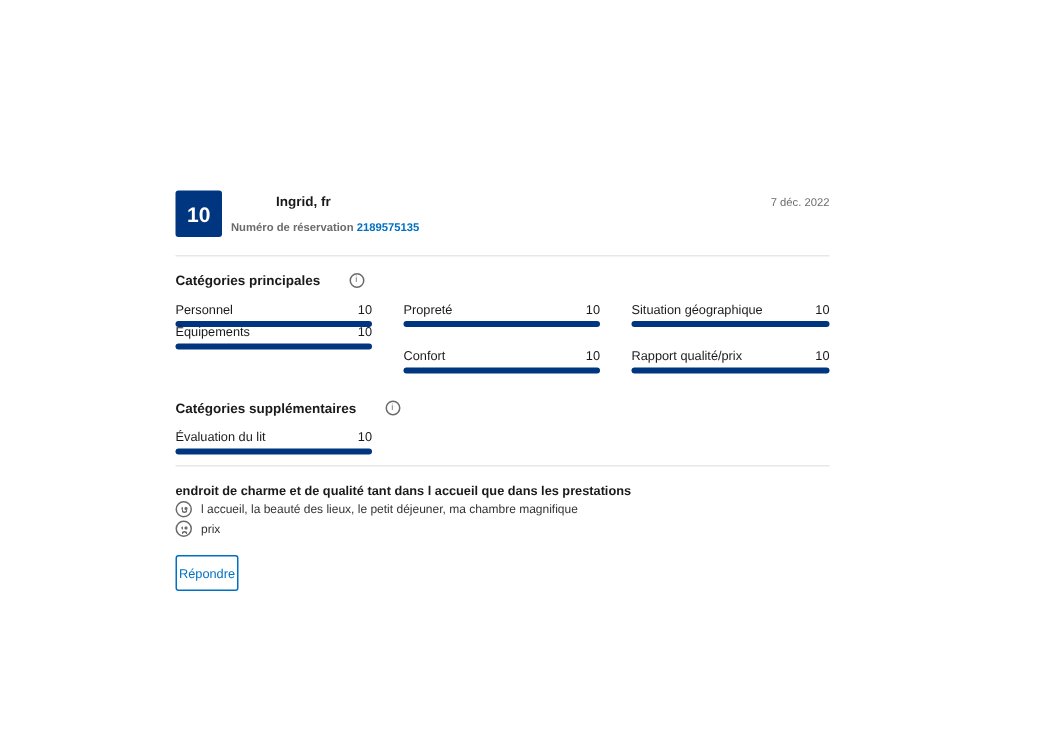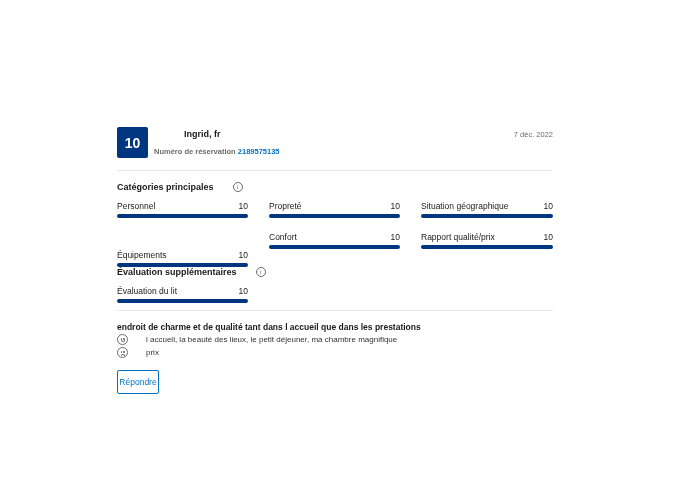--- a/index.html
+++ b/index.html
@@ -30,21 +30,21 @@
     font-size: 6px; font-weight: normal; color: #6b6b6b; display: inline-flex;
     align-items: center; justify-content: center; font-style: normal;
   }
 
   .cat { position: absolute; width: 131px; height: 22px; }
   .cat-label { position: absolute; left: 0; top: 0; font-size: 8.5px; color: #1a1a1a; white-space: nowrap; }
   .cat-score { position: absolute; right: 0; top: 0; font-size: 8.5px; color: #1a1a1a; }
   .cat-bar { position: absolute; left: 0; top: 13px; width: 131px; height: 4px; background: #003580; border-radius: 2px; }
 
   .review-title { position: absolute; left: 0; top: 195px; font-size: 8.5px; font-weight: bold; color: #1a1a1a; white-space: nowrap; }
-  .review-line { position: absolute; left: 0; font-size: 8px; color: #333; display: flex; align-items: center; gap: 18px; white-space: nowrap; }
+  .review-line { position: absolute; left: 0; font-size: 8px; color: #333; display: flex; align-items: center; gap: 6px; white-space: nowrap; }
   .face-icon {
     width: 11px; height: 11px; border: 1px solid #6b6b6b; border-radius: 50%;
     position: relative; display: inline-block;
   }
   .face-icon::before, .face-icon::after {
     content: ""; position: absolute; top: 3px; width: 1.5px; height: 1.5px; background: #6b6b6b; border-radius: 50%;
   }
   .face-icon::before { left: 2.5px; }
   .face-icon::after { right: 2.5px; }
   .mouth { position: absolute; left: 2.5px; width: 4px; height: 2px; border: 1px solid #6b6b6b; }
@@ -88,38 +88,38 @@
     <span class="cat-label">Propreté</span>
     <span class="cat-score">10</span>
     <div class="cat-bar"></div>
   </div>
   <div class="cat" style="left:304px; top:74px; width:132px">
     <span class="cat-label">Situation géographique</span>
     <span class="cat-score">10</span>
     <div class="cat-bar" style="width:132px"></div>
   </div>
 
-  <div class="cat" style="left:0; top:123px">
+  <div class="cat" style="left:0; top:89px">
     <span class="cat-label">Équipements</span>
     <span class="cat-score">10</span>
     <div class="cat-bar"></div>
   </div>
   <div class="cat" style="left:152px; top:105px">
     <span class="cat-label">Confort</span>
     <span class="cat-score">10</span>
     <div class="cat-bar"></div>
   </div>
   <div class="cat" style="left:304px; top:105px; width:132px">
     <span class="cat-label">Rapport qualité/prix</span>
     <span class="cat-score">10</span>
     <div class="cat-bar" style="width:132px"></div>
   </div>
 
   <div class="section-title" style="left:0; top:140px">
-    <span>Évaluation supplémentaires</span>
+    <span>Catégories supplémentaires</span>
     <i class="info-icon">i</i>
   </div>
 
   <div class="cat" style="left:0; top:159px">
     <span class="cat-label">Évaluation du lit</span>
     <span class="cat-score">10</span>
     <div class="cat-bar"></div>
   </div>
 
   <div class="divider" style="top:183px"></div>

